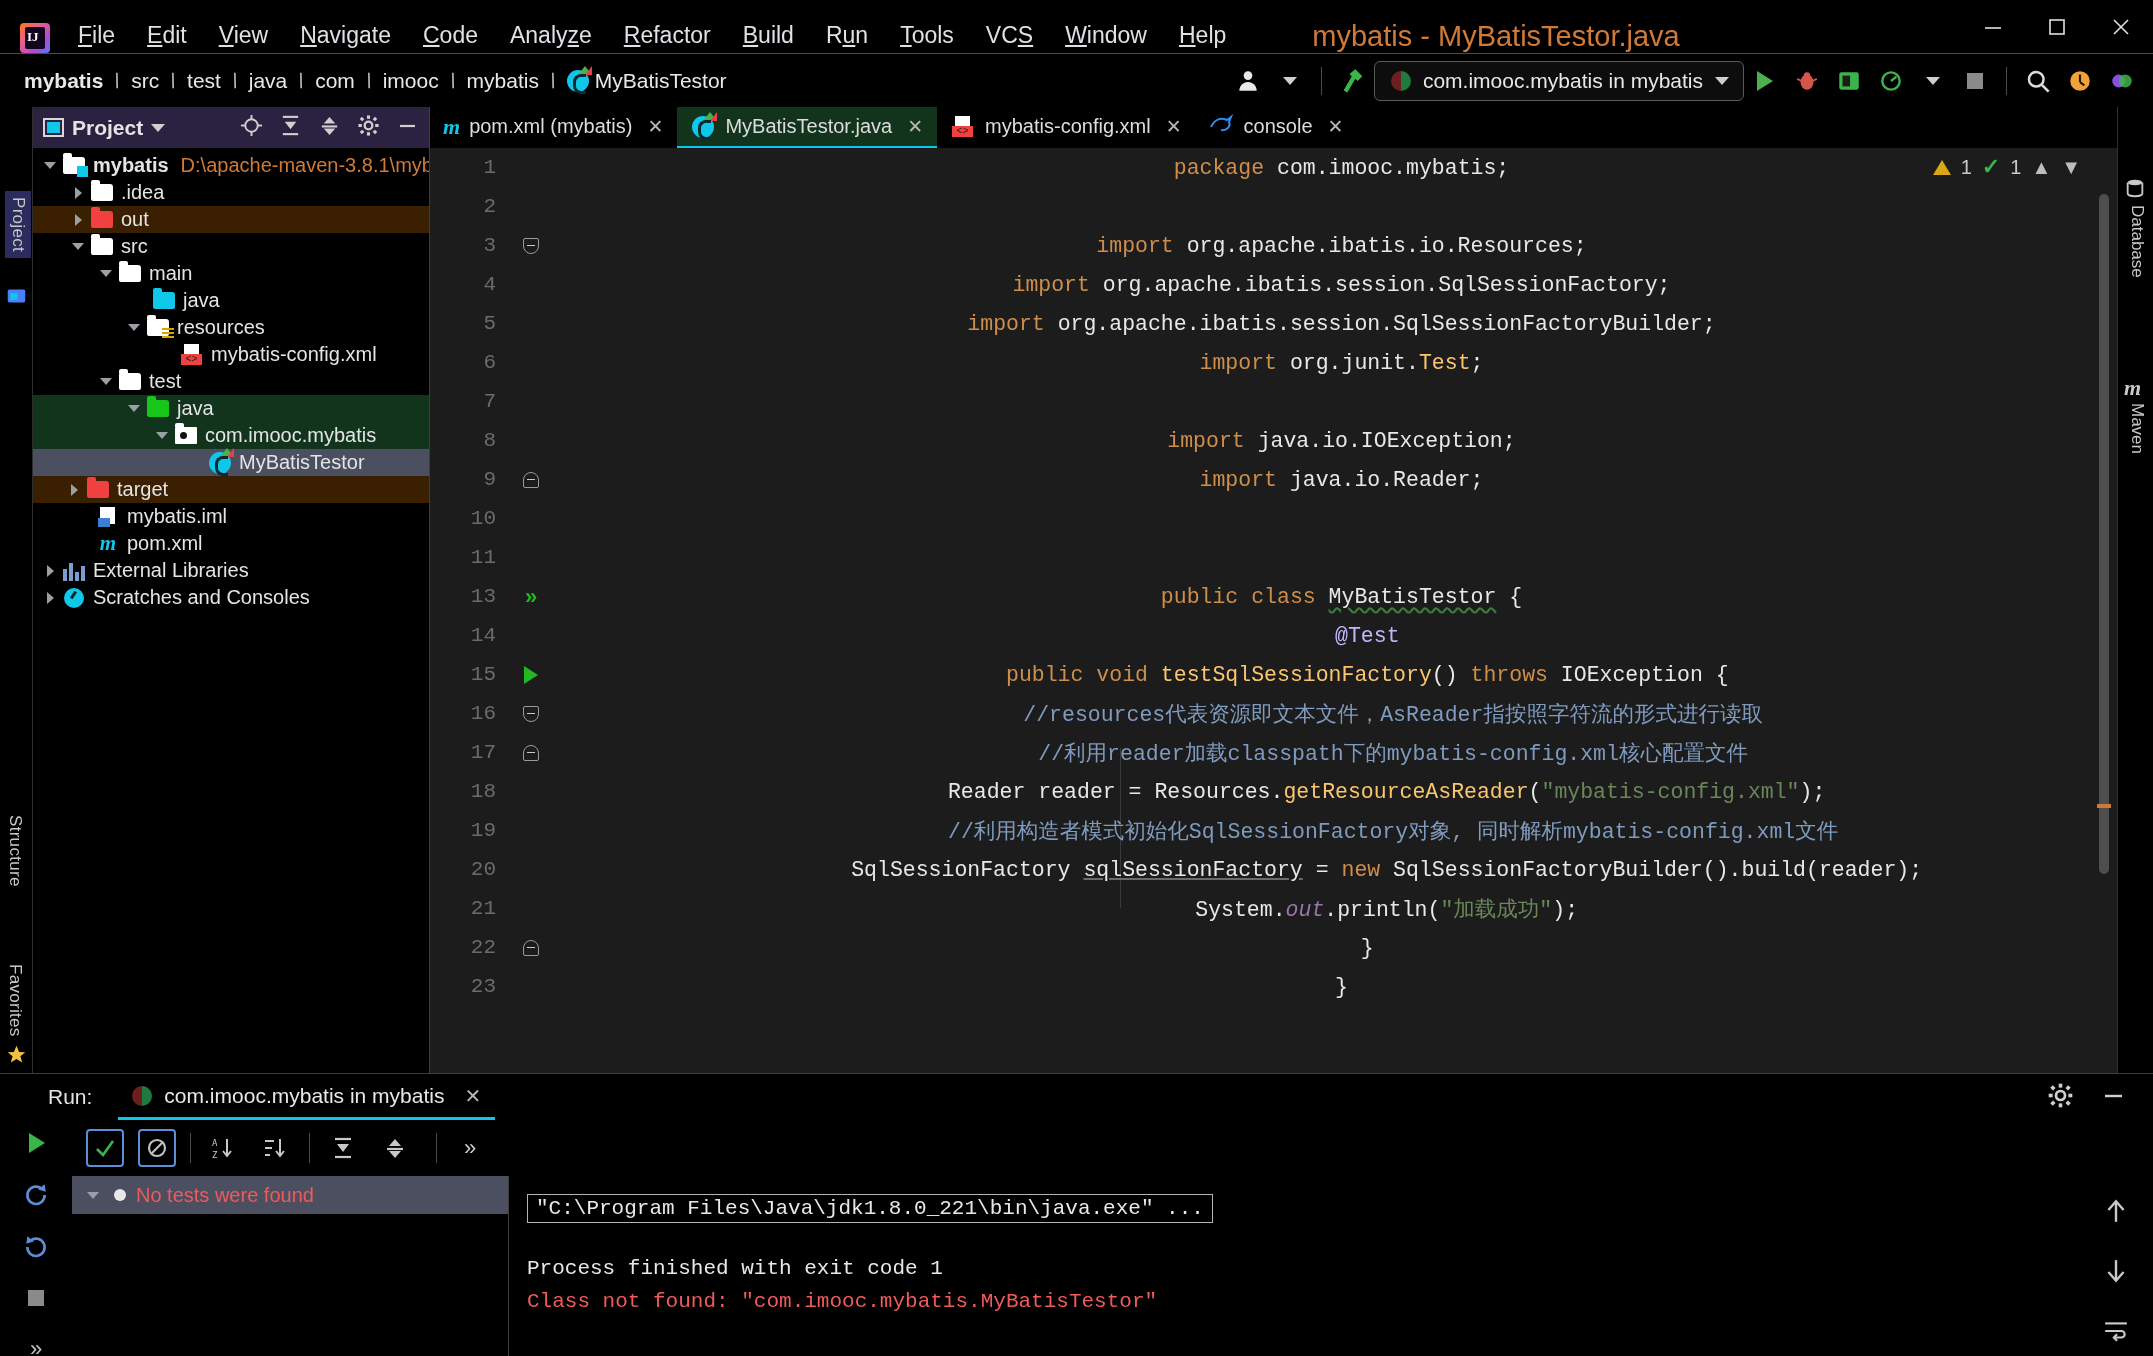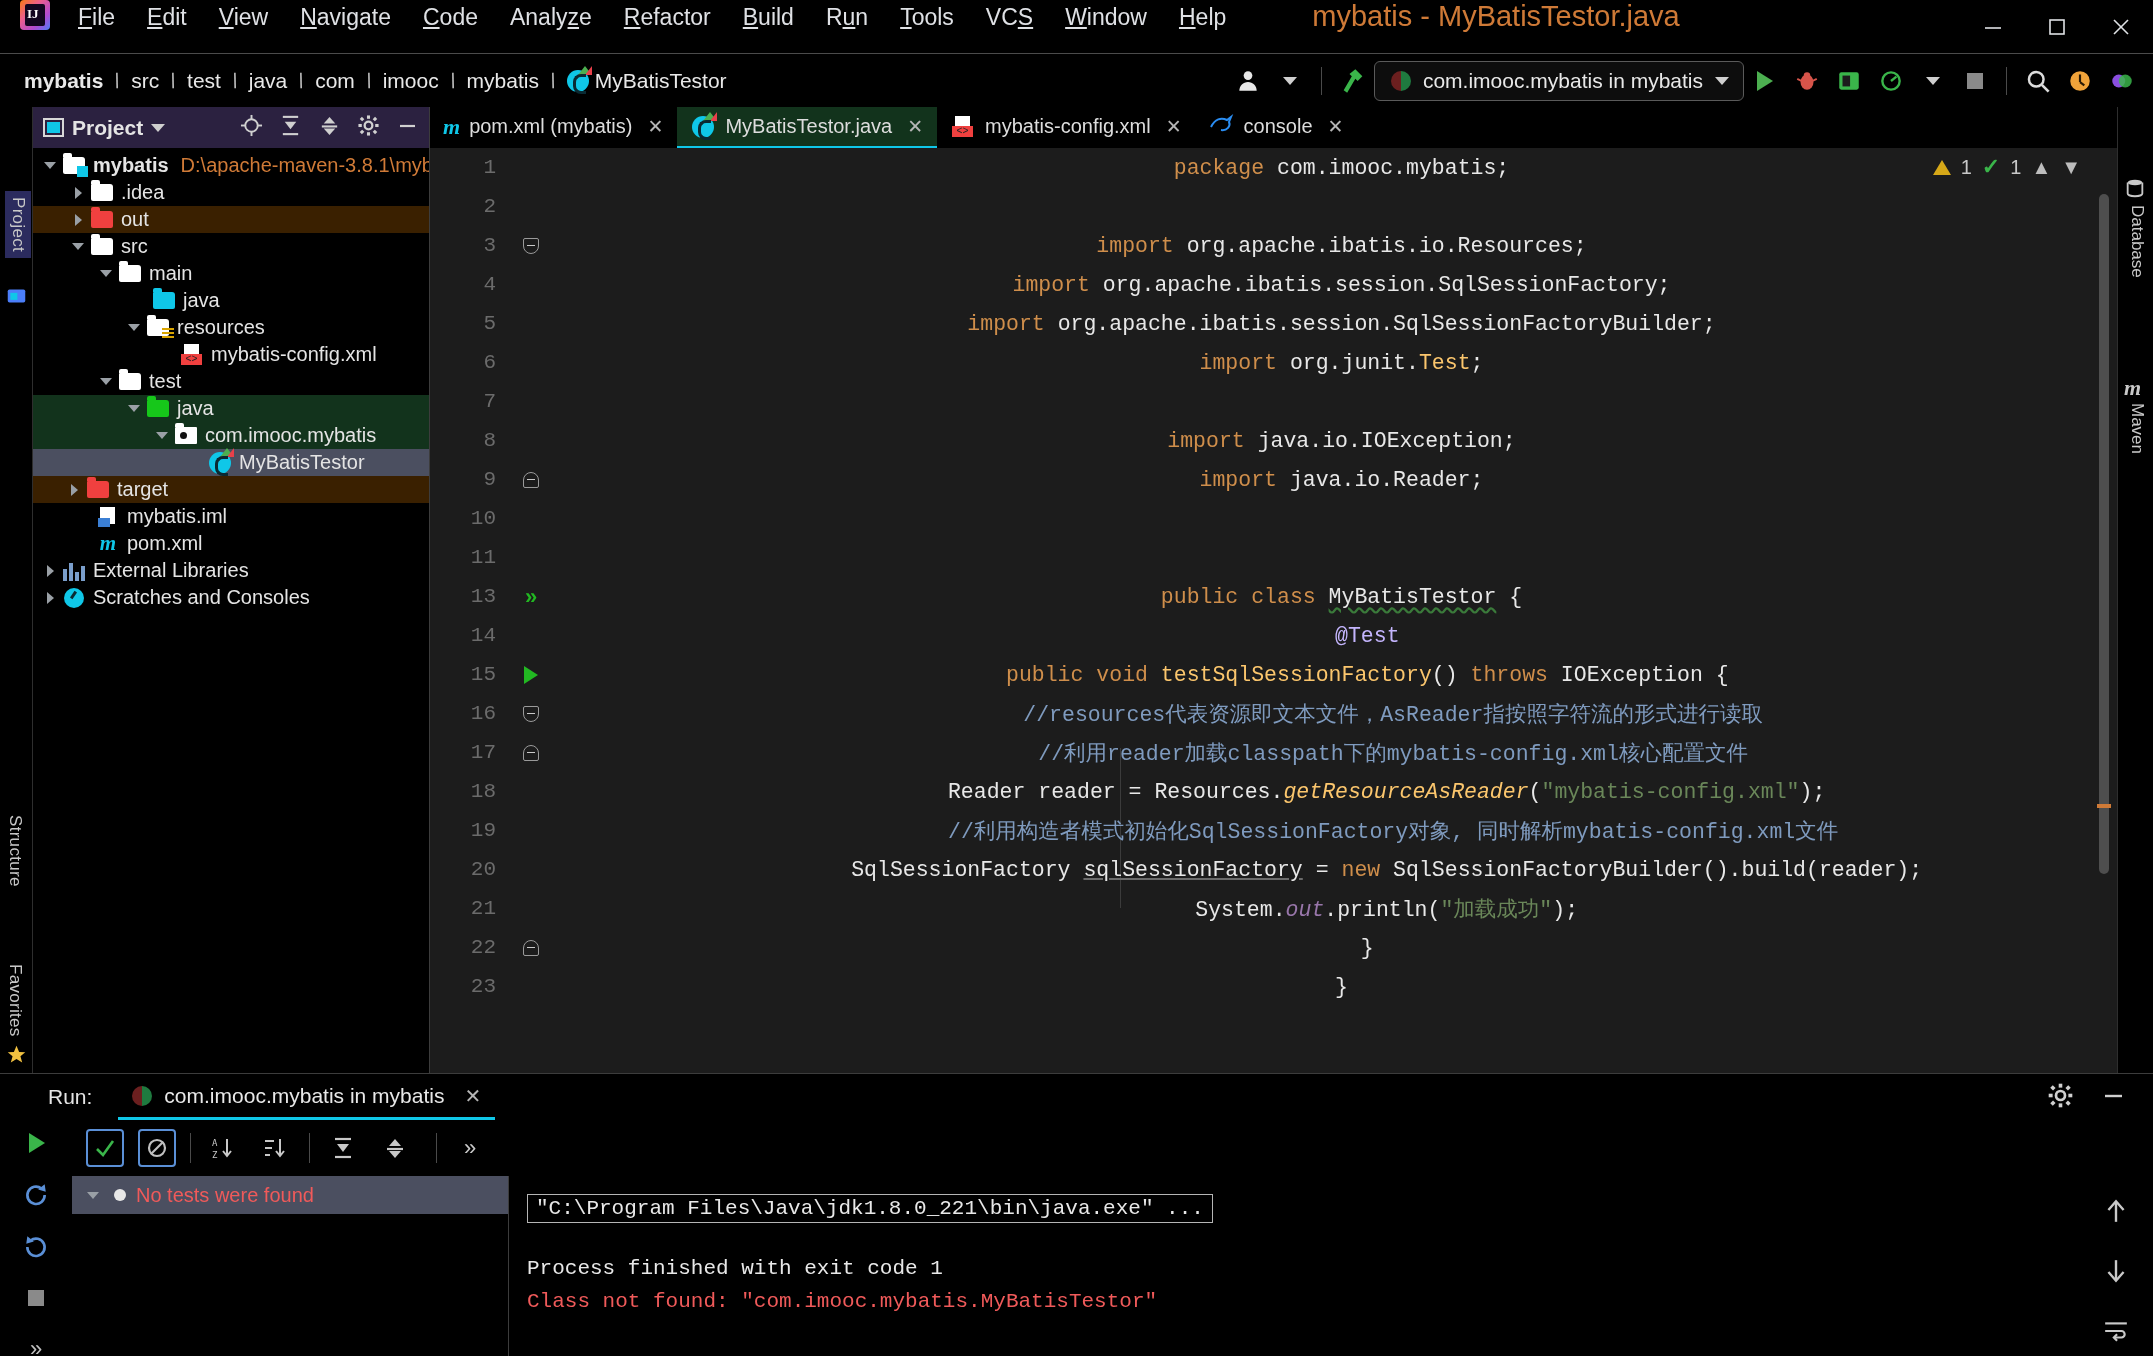--- a/index.html
+++ b/index.html
@@ -7,21 +7,21 @@
     width: 2153px; height: 1356px;
     background: #000;
     font-family: "Liberation Sans", sans-serif;
     overflow: hidden;
     -webkit-font-smoothing: antialiased;
   }
   .app { position: relative; width: 2153px; height: 1356px; background:#000; display:flex; flex-direction:column; }
 
   
   .titlebar {
-    height: 53px; background:#000; display:flex; align-items:flex-start;
+    height: 53px; background:#000; display:flex; align-items:flex-end;
     flex: 0 0 53px; position:relative;
   }
   .ij-logo { width:30px; height:30px; margin-left:20px; margin-right:14px; position:relative; flex:0 0 30px;}
   .ij-logo .sq { position:absolute; inset:0; border-radius:4px;
     background: linear-gradient(135deg,#f97a12 0%,#ed5f8c 35%,#b24bd1 70%,#4b7ef9 100%); }
   .ij-logo .inner { position:absolute; left:5px; top:4px; width:20px; height:22px; background:#12061f; border-radius:2px;}
   .ij-logo .ij { position:absolute; left:7px; top:6px; color:#fff; font-size:13px; font-weight:bold; font-family:"Liberation Serif",serif;}
   .menu { display:flex; align-items:center; gap:4px; }
   .menu-item {
     color:#dfe1e5; font-size:23px; padding:4px 14px; cursor:default;
@@ -711,21 +711,21 @@
             <span class="gut2">
                 <span class="fold-v"></span>
                 <span class="fold-box up"></span>
               </span>
             <span class="code">        <span class="cmt">//利用reader加载classpath下的mybatis-config.xml核心配置文件</span></span>
           </div>
 
           <div class="ln-row">
             <span class="lnum">18</span>
             <span class="gut2"></span>
-            <span class="code">       Reader reader = Resources.<span class="meth" style="font-style:italic">getResourceAsReader</span>(<span class="str">"mybatis-config.xml"</span>);</span>
+            <span class="code">       Reader reader = Resources.<span class="meth" style="">getResourceAsReader</span>(<span class="str">"mybatis-config.xml"</span>);</span>
           </div>
 
           <div class="ln-row">
             <span class="lnum">19</span>
             <span class="gut2"></span>
             <span class="code">        <span class="cmt">//利用构造者模式初始化SqlSessionFactory对象, 同时解析mybatis-config.xml文件</span></span>
           </div>
 
           <div class="ln-row">
             <span class="lnum">20</span>

